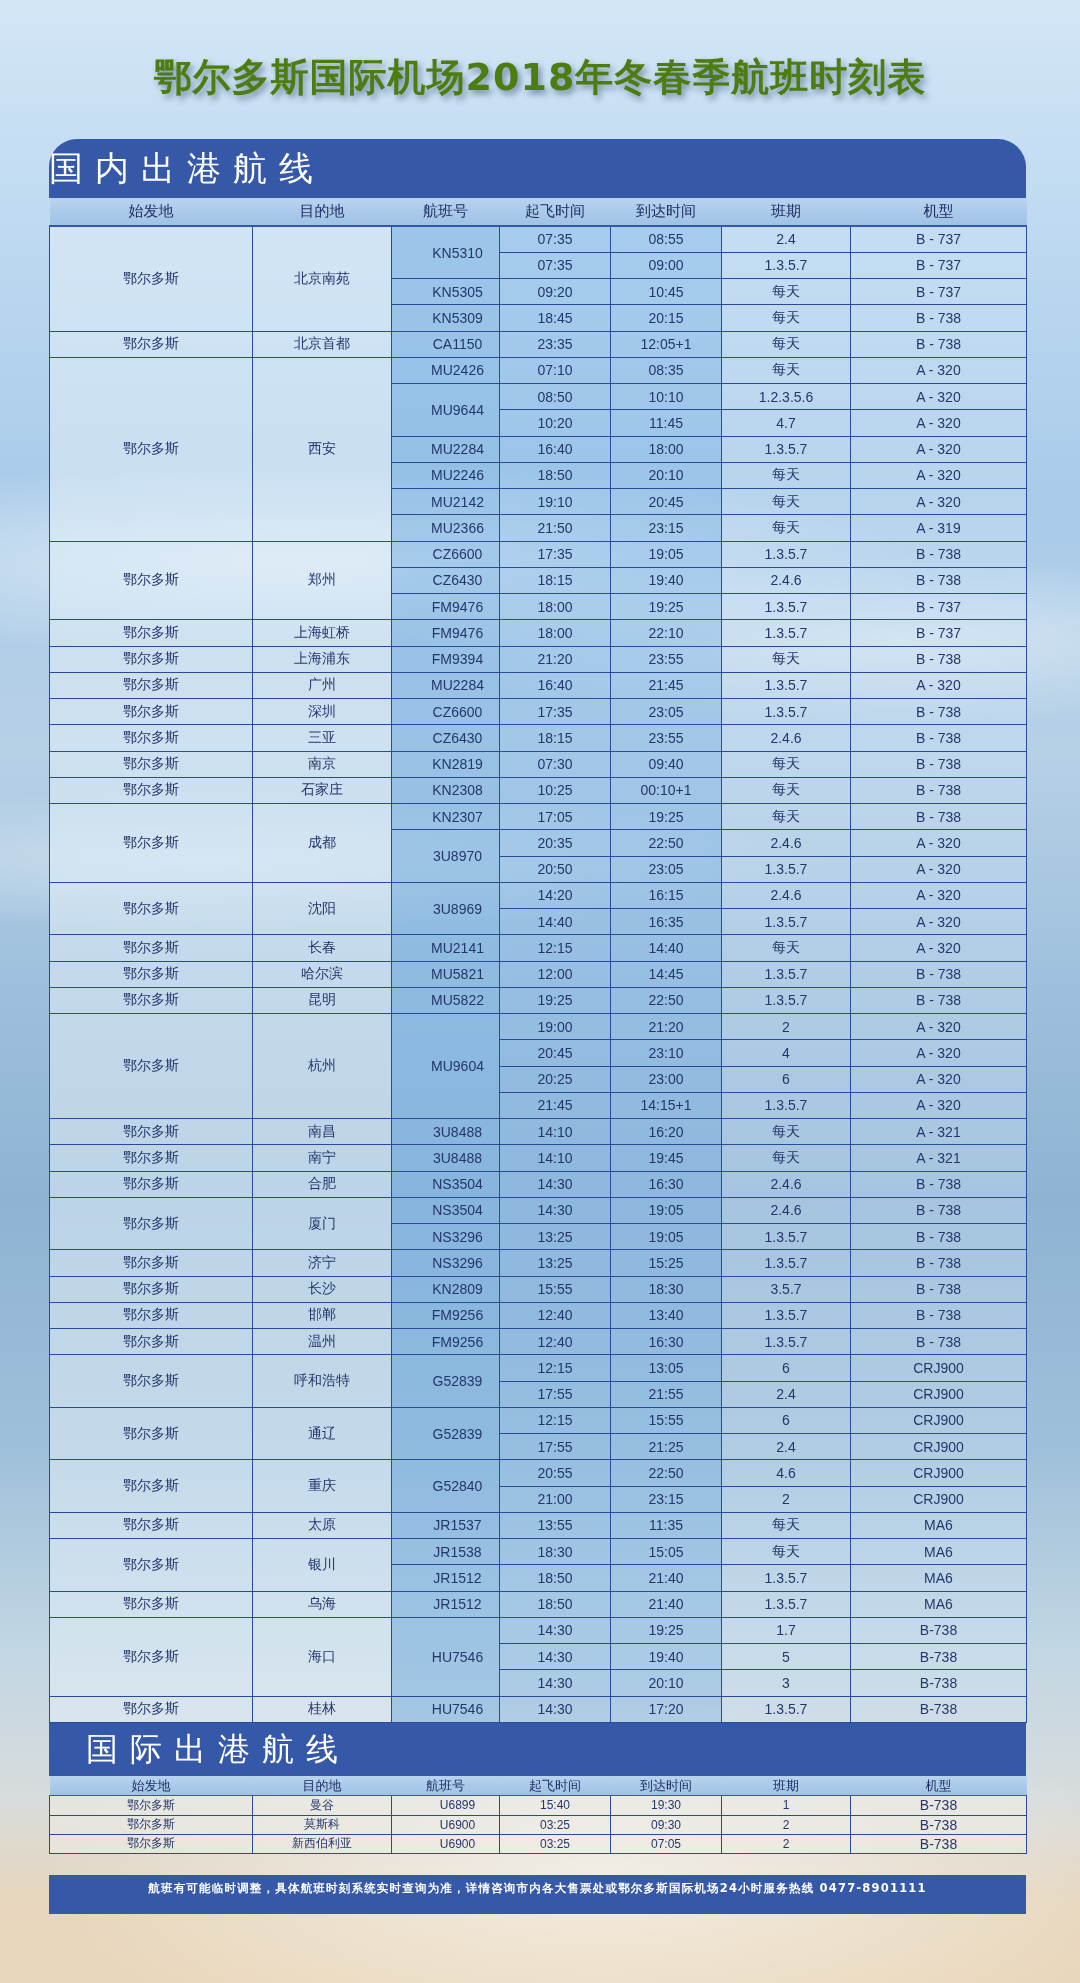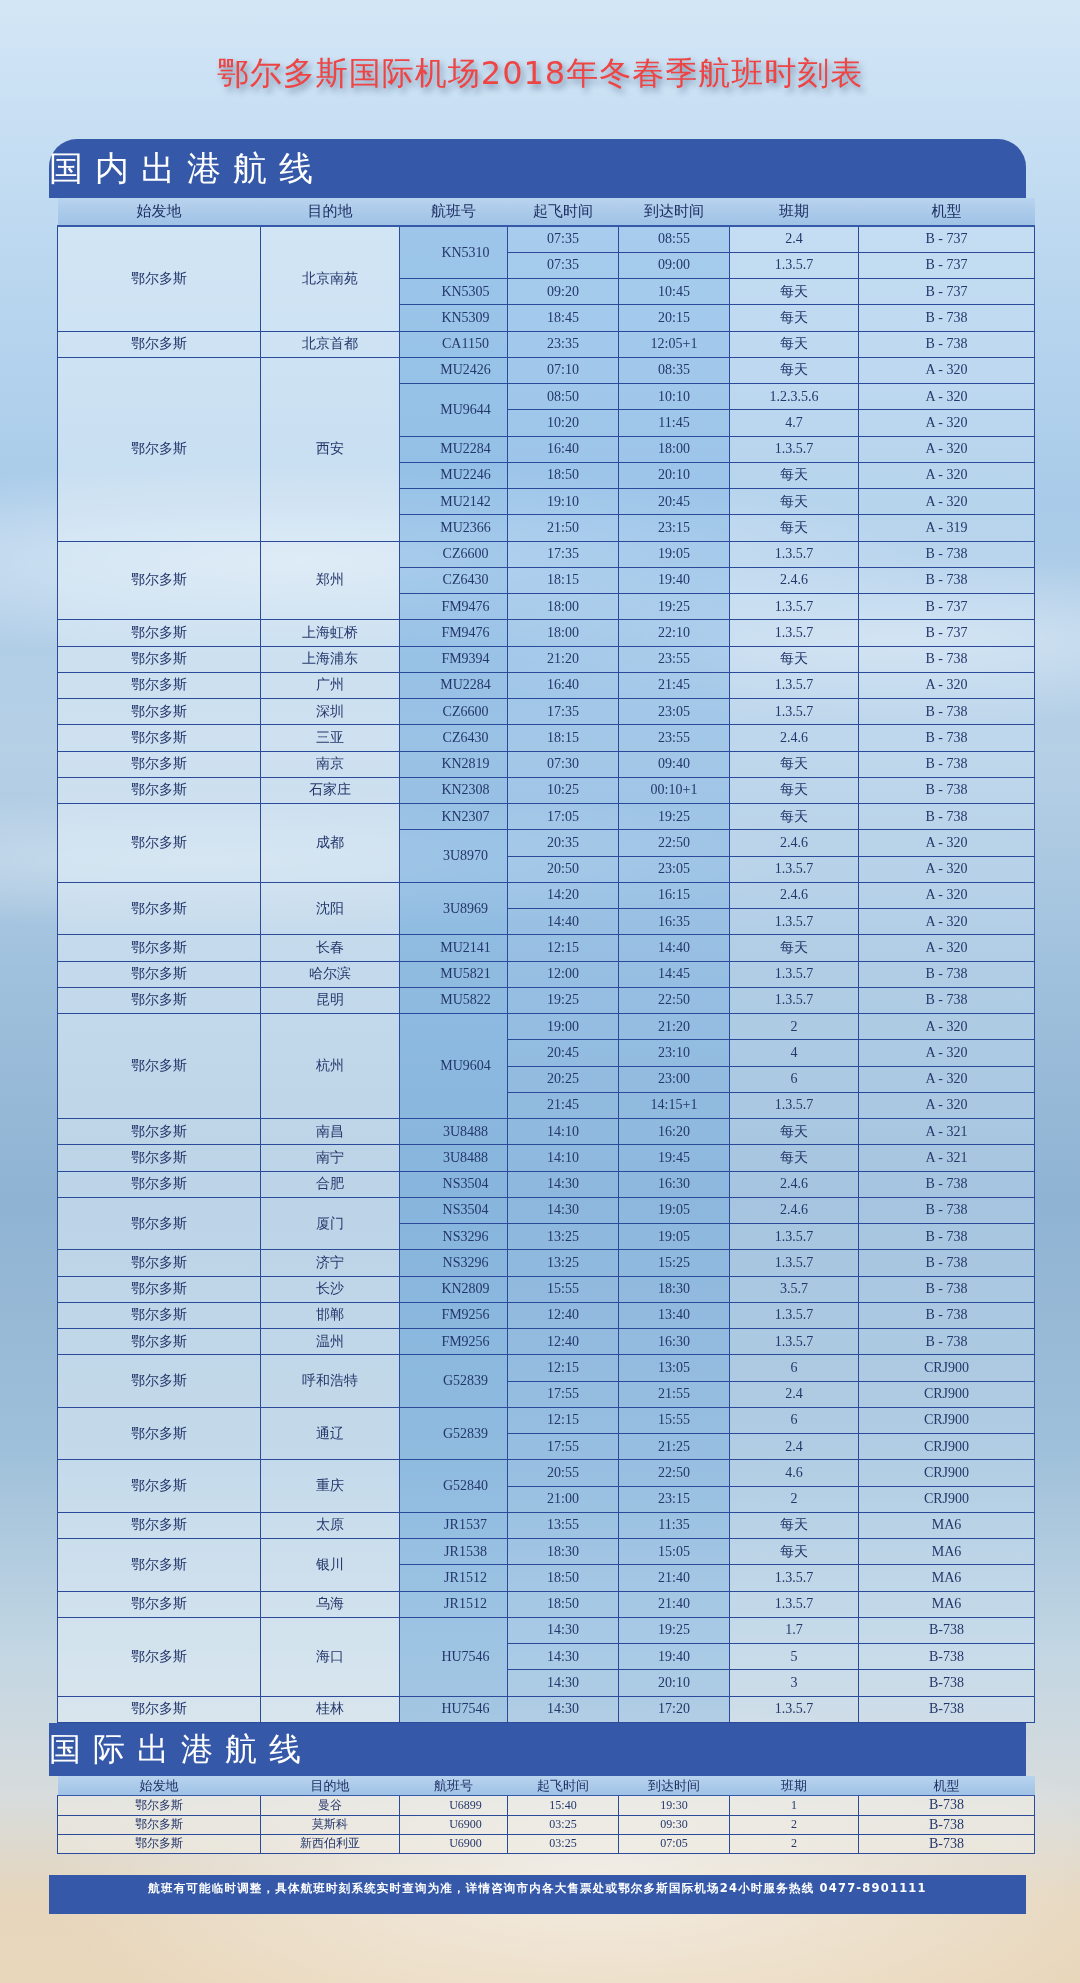--- a/index.html
+++ b/index.html
@@ -13,42 +13,41 @@
       radial-gradient(ellipse 900px 100px at 200px 860px, rgba(255,255,255,0.35), rgba(255,255,255,0) 70%),
       radial-gradient(ellipse 800px 260px at 600px 1880px, rgba(255,255,255,0.55), rgba(255,255,255,0) 70%),
       linear-gradient(180deg,
         #d3e6f6 0px, #bcd8f0 250px, #a9cbe9 500px, #b6d0e6 750px,
         #9dbfdc 1000px, #8fb3d3 1200px, #9fc0da 1450px, #c2d6e3 1650px,
         #d8dcdc 1800px, #e6d6bd 1900px, #e9d7bb 1983px);
   }
   .title {
     position: absolute; left: 0; top: 52px; width: 1080px;
     text-align: center;
-    font-size: 32px; font-weight: normal; letter-spacing: 1px;
-    color: #ef4444;
+    font-size: 38px; font-weight: bold; letter-spacing: 1px;
+    color: #4d7c0f;
     text-shadow: 3px 4px 6px rgba(20,40,80,0.45);
   }
   .card {
     position: absolute; left: 49px; top: 139px; width: 977px;
   }
   .banner {
     background: #3559a8;
     color: #ffffff;
     text-align: left;
     font-size: 34px;
     letter-spacing: 12px;
     height: 59px; line-height: 59px;
   }
   .banner.top { border-radius: 28px 28px 0 0; }
   table {
     width: 977px;
     border-collapse: collapse;
     table-layout: fixed;
-    font-family: Liberation Serif, serif;
-    margin-left: 8px;
+    font-family: Liberation Sans, sans-serif;
   }
   th {
     background: linear-gradient(180deg, #b8d3ee, #9fc2e6);
     color: #1d2f63;
     font-weight: normal;
     font-size: 15px;
     height: 28px;
     border-bottom: 2px solid #3559a8;
   }
   td {
@@ -63,21 +62,21 @@
   td.c-orig, td.c-dest { background: rgba(226,238,248,0.55); }
   td.c-flt { background: rgba(130,182,228,0.55); padding-left: 24px; }
   td.c-dep, td.c-arr { background: rgba(140,188,232,0.45); }
   td.c-days, td.c-type { background: rgba(210,228,246,0.35); }
   .intl th { height: 20px; font-size: 13px; border-bottom: 1px solid #3559a8; }
   .intl td { height: 19.3px; font-size: 12px; }
   .intl td.c-orig, .intl td.c-dest, .intl td.c-flt, .intl td.c-dep, .intl td.c-arr, .intl td.c-days, .intl td.c-type {
     background: rgba(240,236,228,0.55);
   }
   .intl td.c-type { font-size: 14px; }
-  .banner.mid { height: 53px; line-height: 53px; font-size: 32px; }
+  .banner.mid { height: 53px; line-height: 53px; font-size: 32px; padding-left: 37px; }
   .footer {
     position: absolute; left: 49px; top: 1875px; width: 977px; height: 39px;
     background: #3559a8;
     color: #ffffff;
     font-size: 11.5px; font-weight: bold; letter-spacing: 1.2px;
     text-align: center; line-height: 27px;
     white-space: nowrap;
   }
 </style>
 </head>

